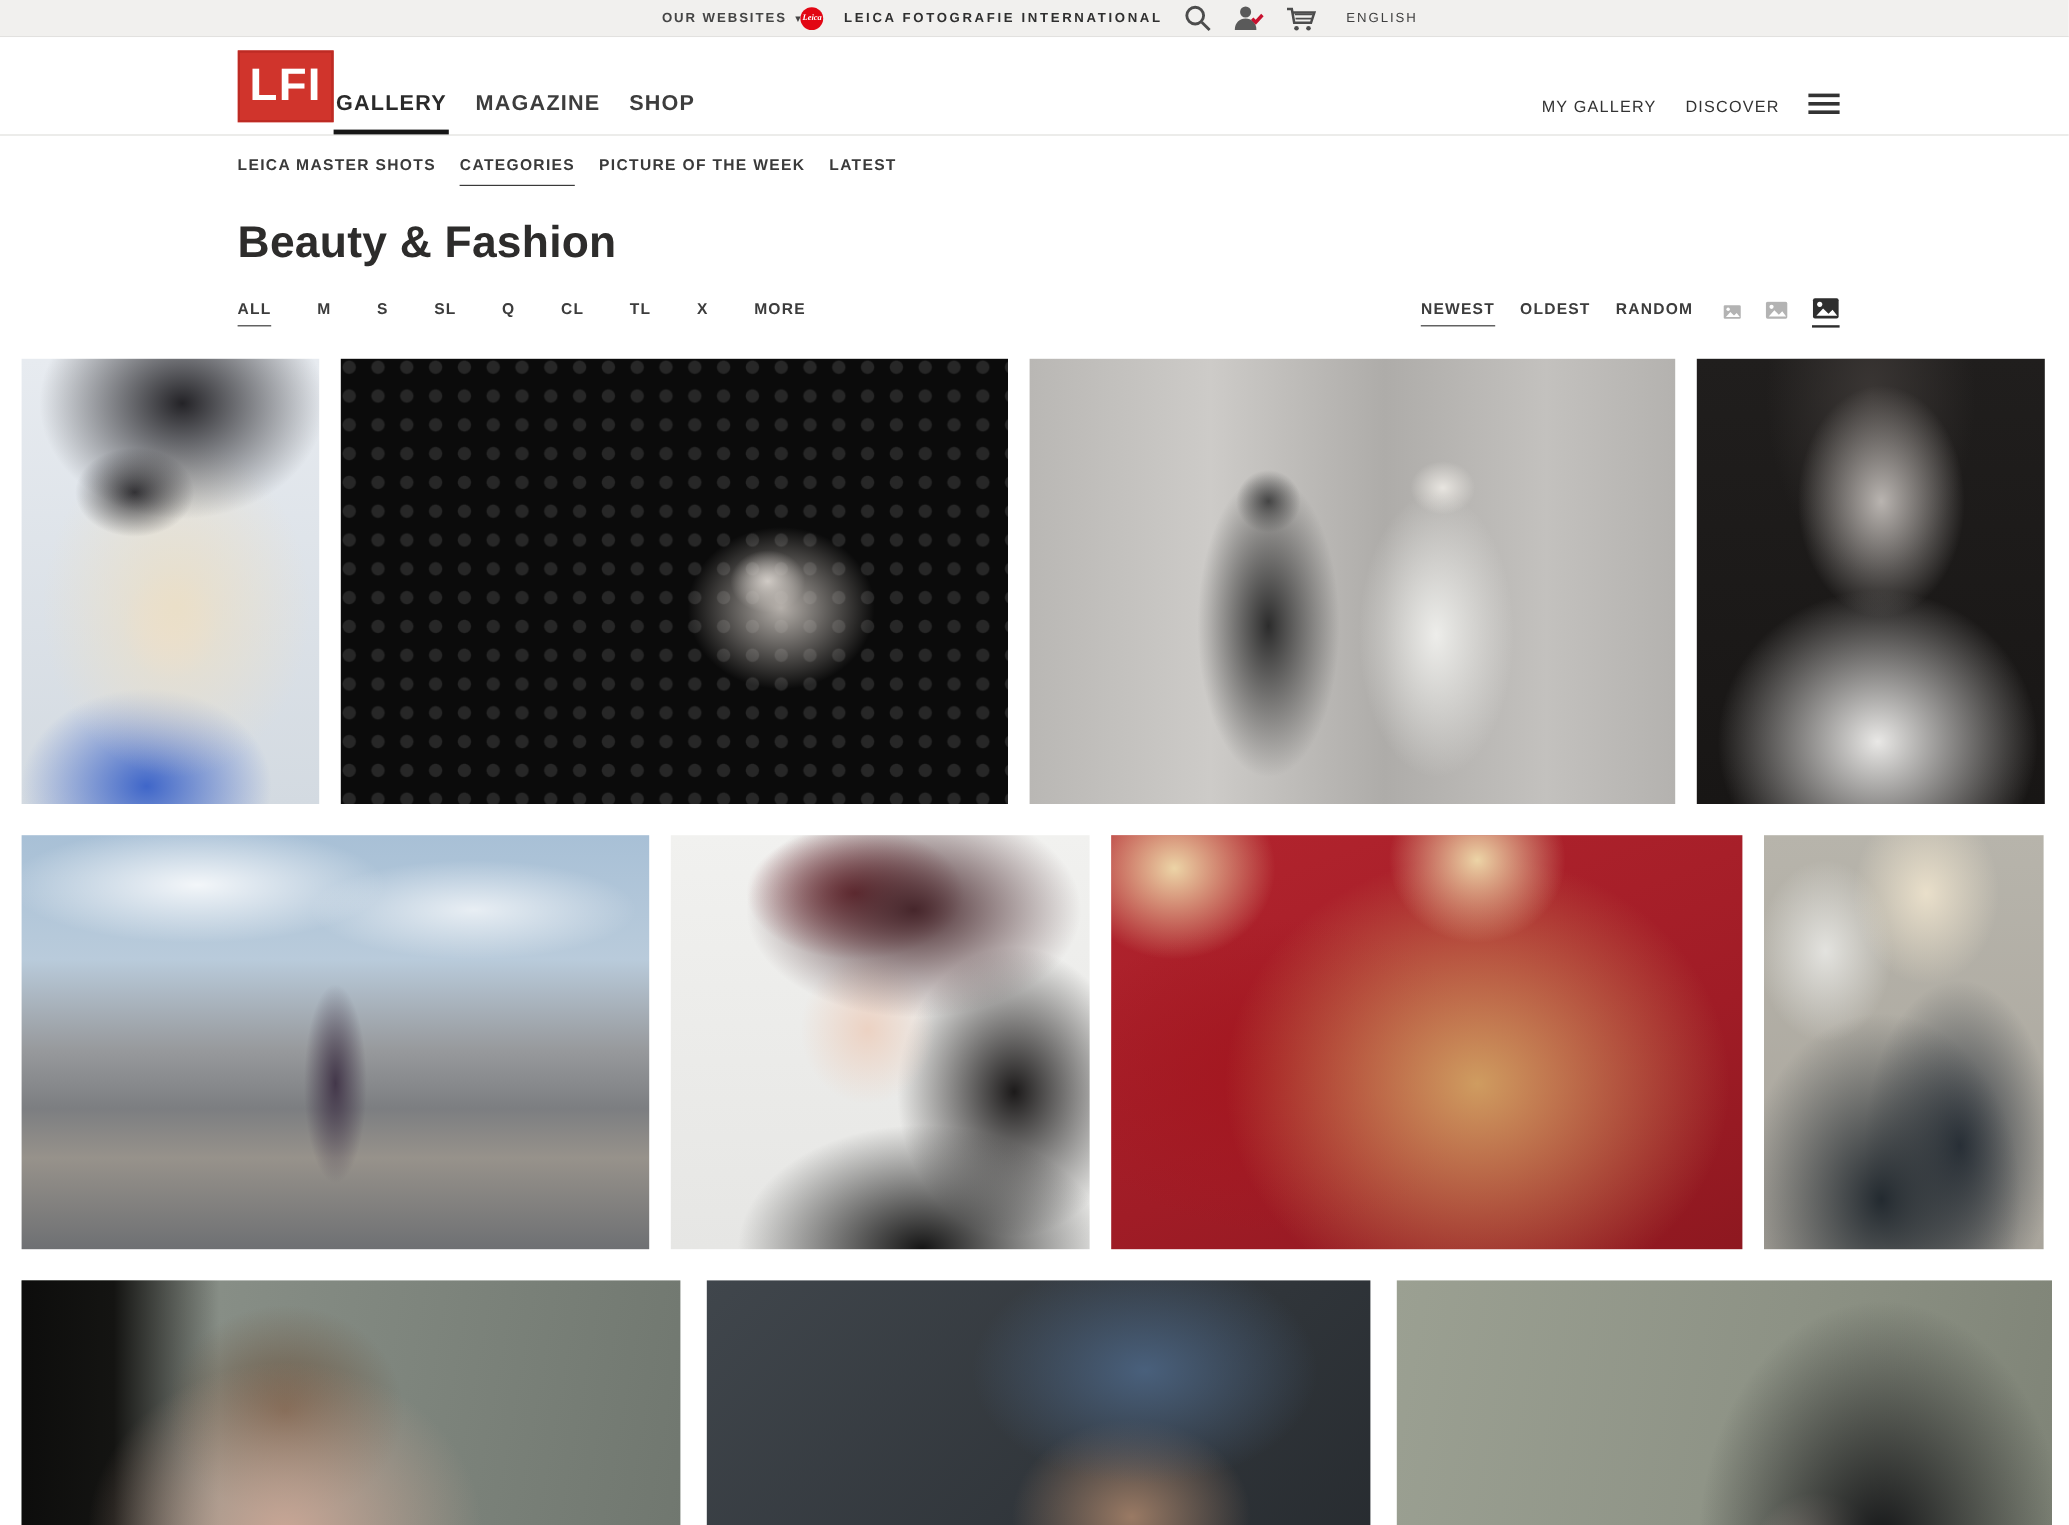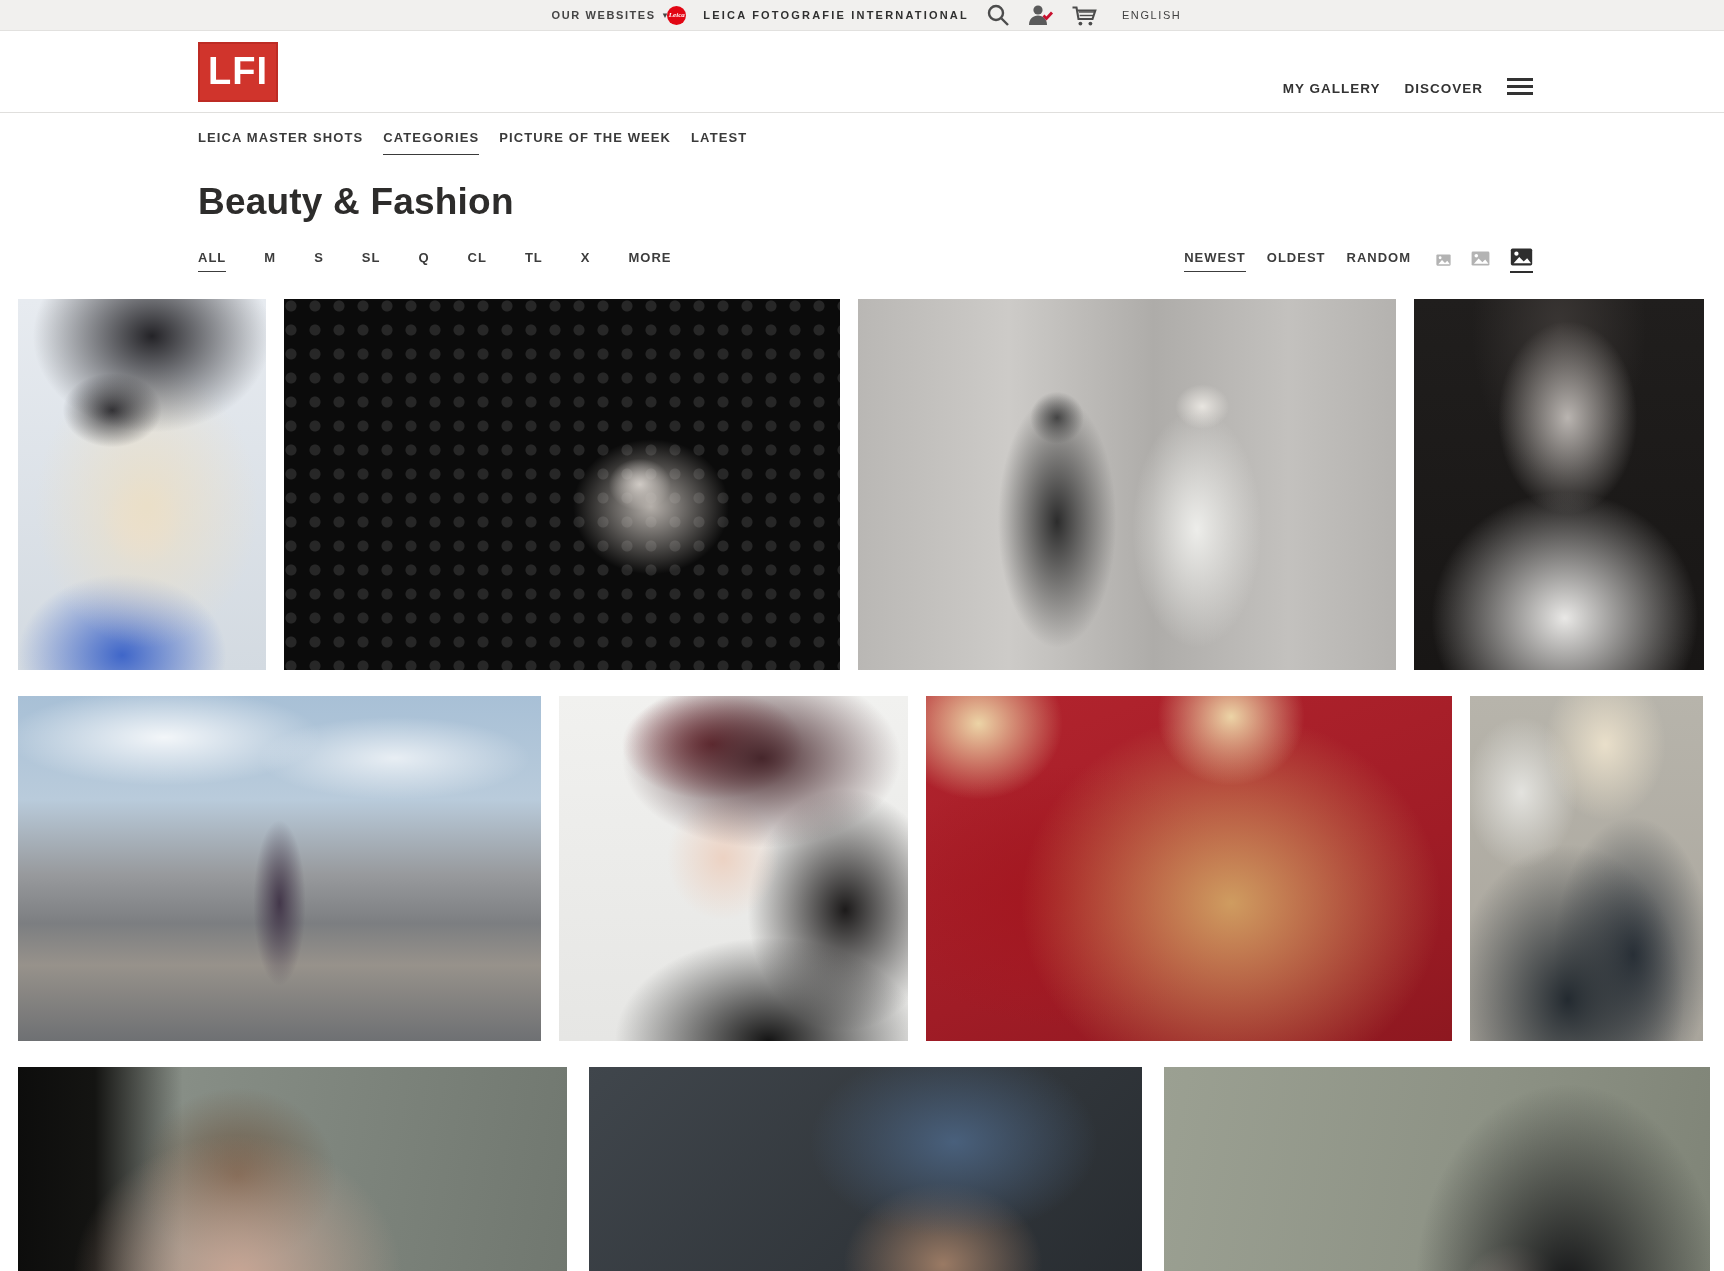--- a/index.html
+++ b/index.html
@@ -46,21 +46,21 @@
     box-shadow:inset 0 0 0 2px #bd2b24;
   }
   .main-nav { display:flex; gap:20px; }
   .nav-item {
     display:flex; align-items:flex-end; padding:0 2px 11px;
     font-size:18px; font-weight:700; letter-spacing:1px; color:#3d3d3d;
     border-bottom:4px solid transparent;
   }
   .nav-item.active { border-bottom-color:#161616; color:#2a2a2a; }
   .header-right { display:flex; align-items:flex-end; gap:24px; padding-bottom:16px; }
-  .header-link { font-size:13.5px; font-weight:700; letter-spacing:1px; color:#333; }
+  .header-link { font-size:13.5px; font-weight:400; letter-spacing:1px; color:#333; }
   .hamburger { width:26px; display:flex; flex-direction:column; gap:4px; padding-bottom:1px; cursor:pointer; }
   .hamburger span { display:block; height:3px; background:#333; }
 
   
   .subnav { padding:0 191px 0 198px; margin-top:17px; display:flex; gap:20px; }
   .subnav-item {
     font-size:13px; font-weight:700; letter-spacing:1.1px; color:#3a3a3a;
     padding-bottom:9px; border-bottom:1px solid transparent;
   }
   .subnav-item.active { border-bottom-color:#3a3a3a; }
@@ -190,20 +190,25 @@
           <circle cx="19.4" cy="20.6" r="1.9" fill="#4c4c4c"></circle>
         </svg>
     </span>
     <span class="lang-label">ENGLISH</span>
   </div>
 </div>
 
 <div class="header">
   <div class="header-left">
     <a class="logo">LFI</a>
+    <nav class="main-nav">
+      <a class="nav-item active">GALLERY</a>
+      <a class="nav-item">MAGAZINE</a>
+      <a class="nav-item">SHOP</a>
+    </nav>
   </div>
   <div class="header-right">
     <a class="header-link">MY GALLERY</a>
     <a class="header-link">DISCOVER</a>
     <span class="hamburger">
         <span></span>
         <span></span>
         <span></span>
       </span>
   </div>

